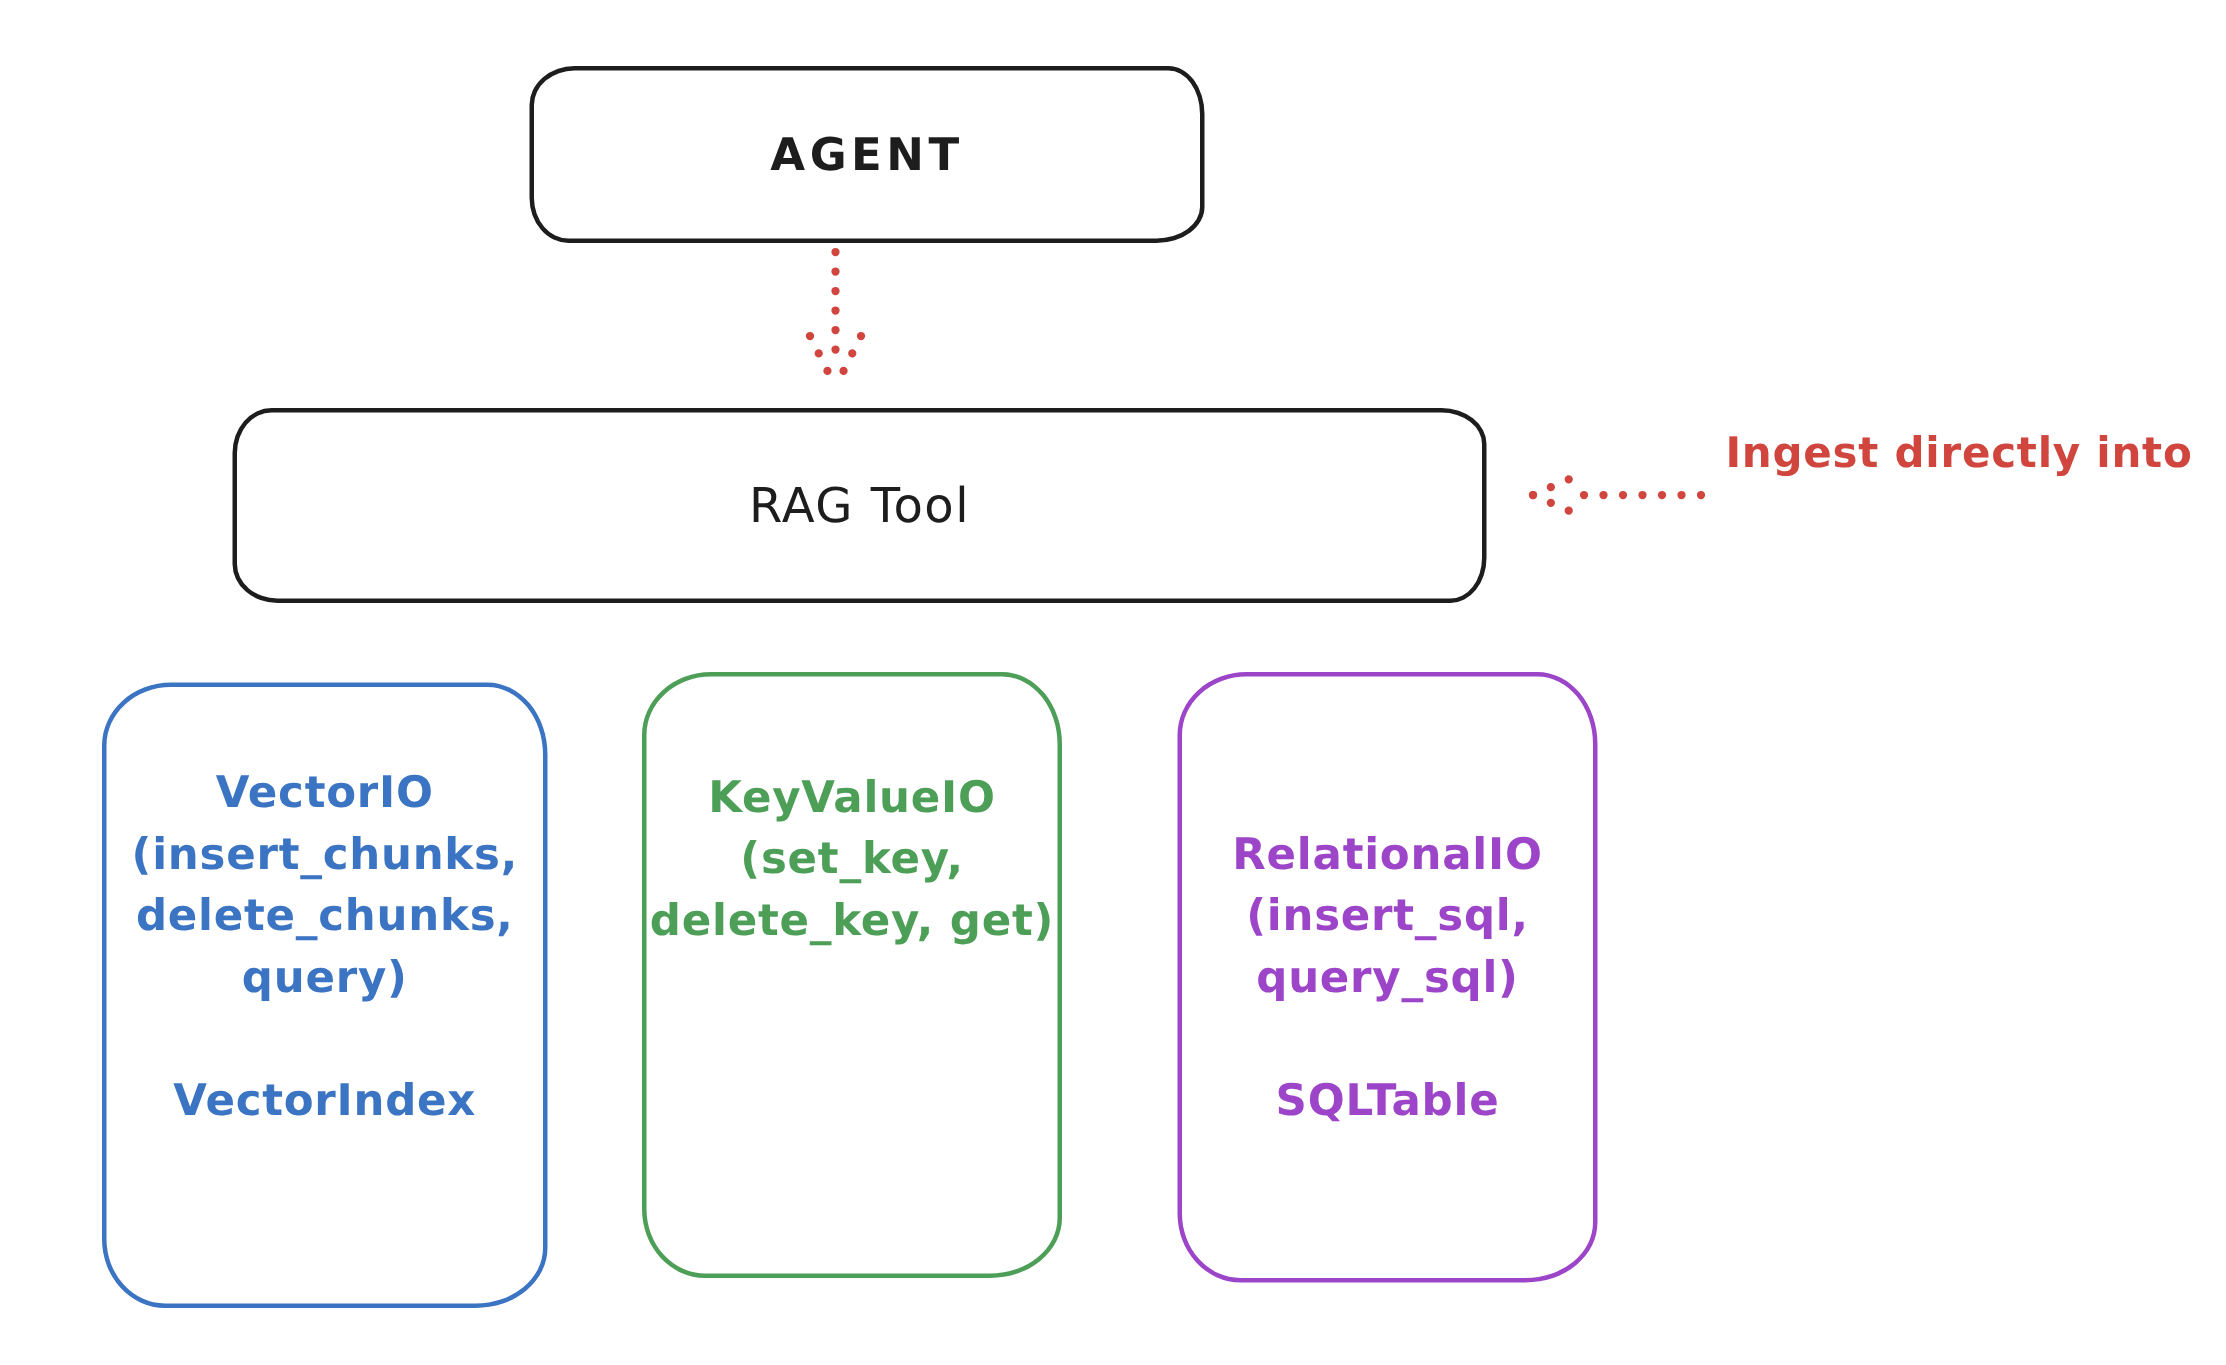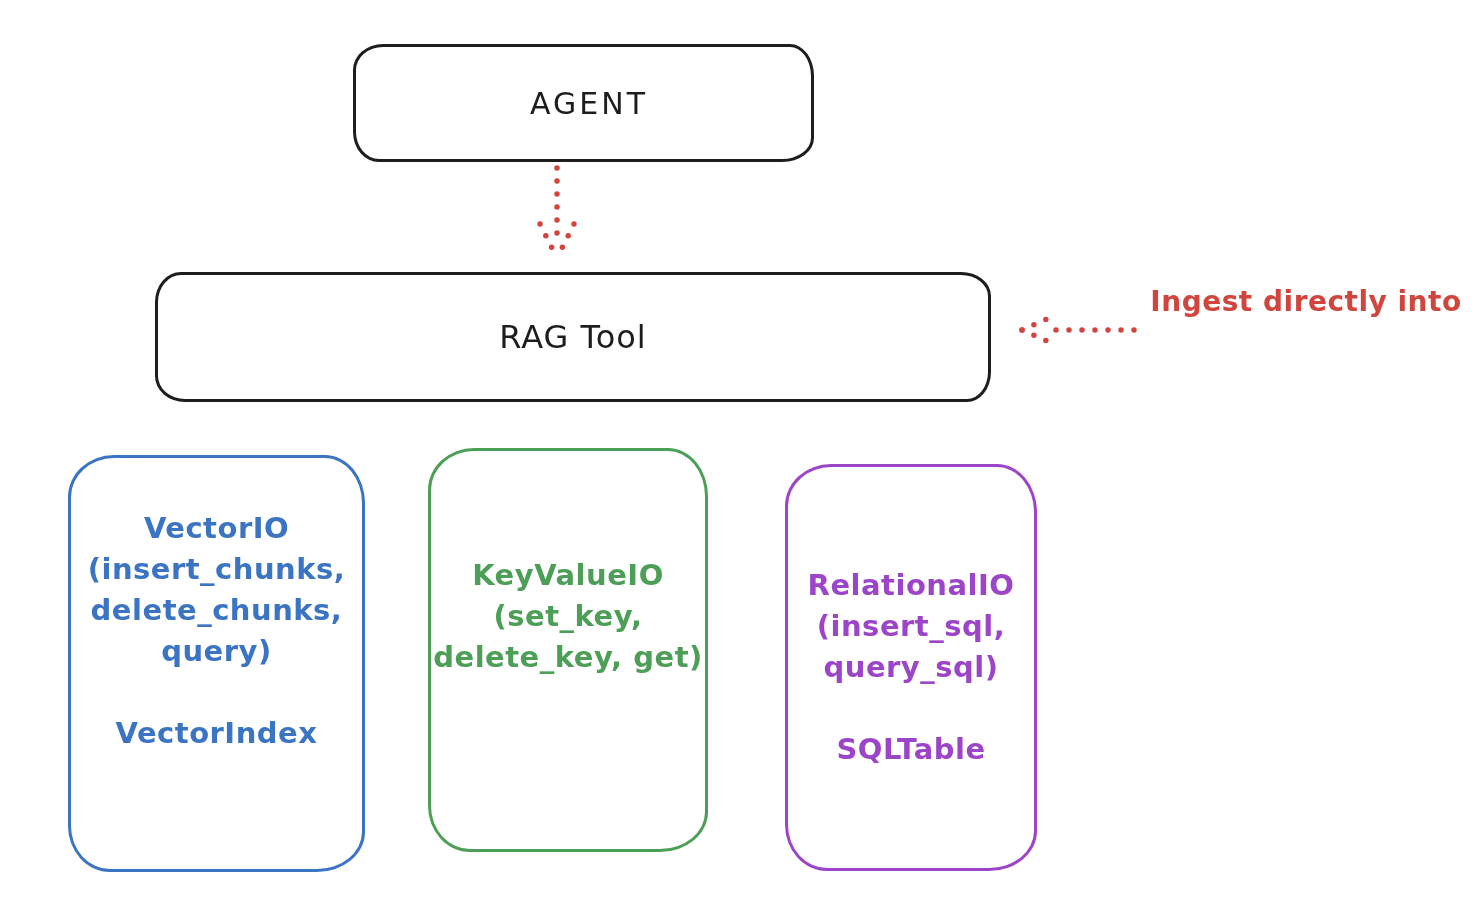--- a/index.html
+++ b/index.html
@@ -24,23 +24,22 @@
     justify-content: center;
     border: 3.5px solid var(--ink, #1d1d1d);
     color: var(--ink, #1d1d1d);
     background: #ffffff;
   }
   .node-agent {
     left: 353px; top: 44px;
     width: 444px; height: 112px;
     border-radius: 30px 24px 32px 26px / 26px 32px 24px 30px;
     font-size: 30px;
-    font-weight: 400;
+    font-weight: 700;
     letter-spacing: 3px;
-    padding-left: 11px;
   }
   .node-rag {
     left: 155px; top: 272px;
     width: 830px; height: 124px;
     border-radius: 26px 30px 24px 30px / 30px 24px 30px 26px;
     font-size: 32px;
     font-weight: 500;
     letter-spacing: 1px;
   }
 
@@ -65,25 +64,25 @@
     width: 297px; height: 417px;
     border-color: var(--blue, #3b74c2);
     color: var(--blue, #3b74c2);
     padding-top: 50px;
   }
   .card-keyvalue {
     left: 428px; top: 448px;
     width: 280px; height: 404px;
     border-color: var(--green, #4d9f58);
     color: var(--green, #4d9f58);
-    padding-top: 104px;
+    padding-top: 60px;
   }
   .card-relational {
-    left: 785px; top: 464px;
-    width: 252px; height: 407px;
+    left: 785px; top: 448px;
+    width: 280px; height: 407px;
     border-color: var(--purple, #9d45c9);
     color: var(--purple, #9d45c9);
     padding-top: 98px;
   }
 
   
   .annotation {
     position: absolute;
     left: 1140px; top: 282px;
     width: 332px;

